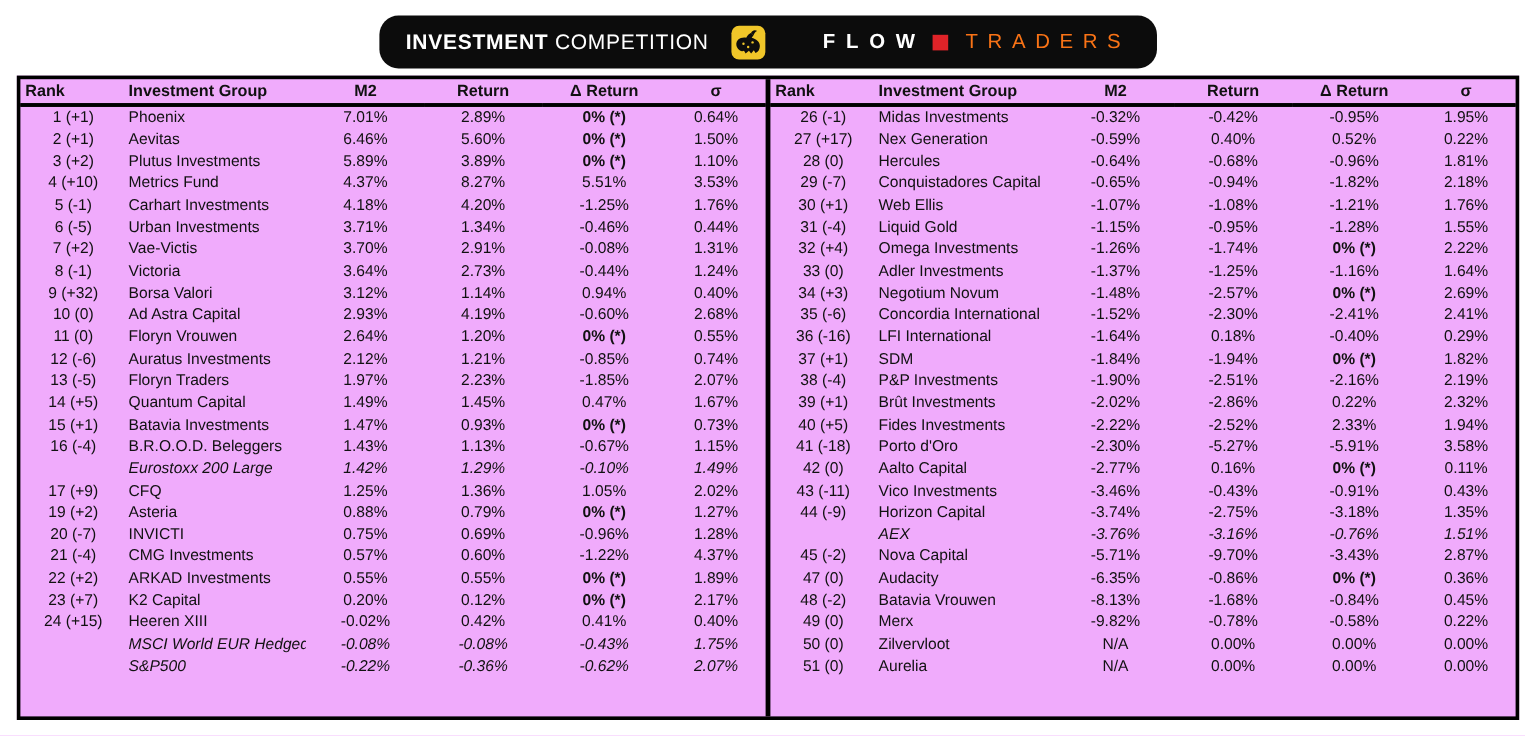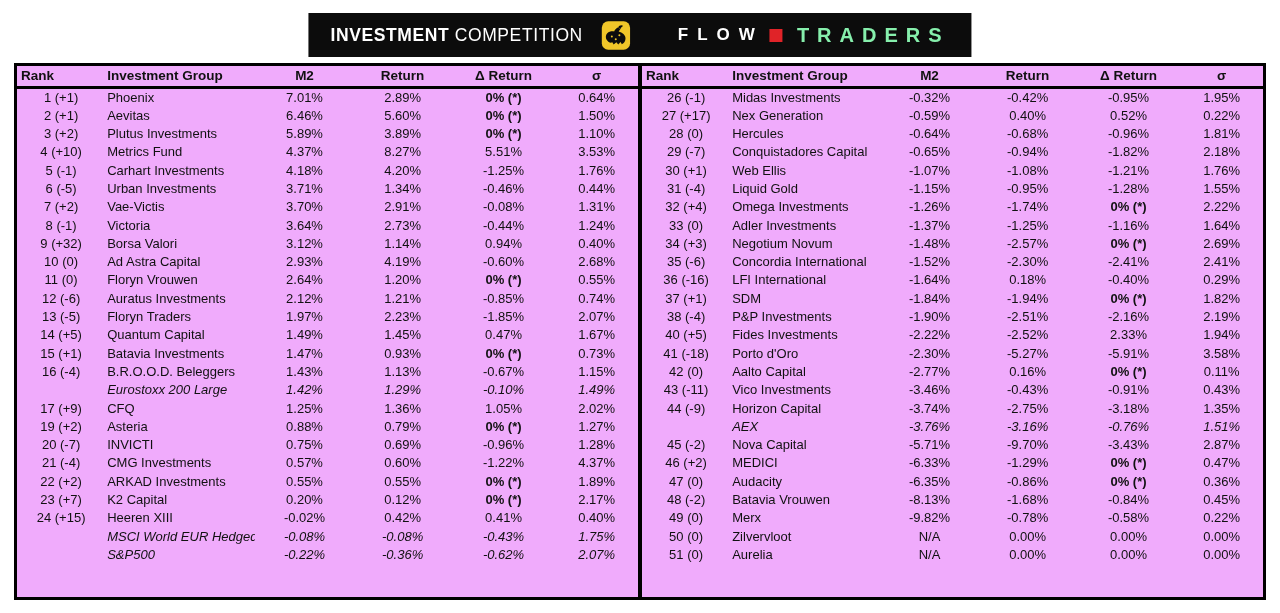--- a/index.html
+++ b/index.html
@@ -15,28 +15,28 @@
   body{
     width:1280px;height:613px;position:relative;overflow:hidden;
     background:var(--page-bg);
     font-family:"Liberation Sans", sans-serif;
     color:var(--text);
   }
   
   .banner{
     position:absolute;top:13px;left:50%;transform:translateX(-50%);
     height:44px;background:var(--banner-bg);
-    display:flex;align-items:center;padding:0 22px;white-space:nowrap;
+    display:flex;align-items:center;padding:0 22px;white-space:nowrap;border-radius:16px;
   }
   .banner .title{color:#fff;font-size:17.5px;letter-spacing:.6px;}
   .banner .title .bold{font-weight:700;}
   .banner .logo{margin-left:18px;margin-right:12px;display:flex;align-items:center;}
   .banner .flow{color:#fff;font-weight:700;font-size:17px;letter-spacing:9px;padding-left:34px;}
   .banner .redsq{width:13px;height:13px;background:var(--accent-red);display:inline-block;margin:0 14px 0 6px;}
-  .banner .traders{color:#86efac;font-weight:700;font-size:20px;letter-spacing:8px;}
+  .banner .traders{color:#f97316;font-weight:400;font-size:17px;letter-spacing:8px;}
   
   .board{
     position:absolute;left:14px;right:14px;top:63px;bottom:13px;
     border:3px solid var(--border);
     display:flex;background:#f0abfc;
   }
   .half{flex:1 1 0;min-width:0;}
   .half.left{border-right:4px solid var(--border);}
   table{width:100%;border-collapse:collapse;table-layout:fixed;}
   col.c-rank{width:14.2%;} col.c-group{width:24.2%;} col.c-m2{width:15.8%;}
@@ -428,20 +428,28 @@
           </tr>
           <tr>
             <td class="rank">38 (-4)</td>
             <td class="group">P&amp;P Investments</td>
             <td class="num">-1.90%</td>
             <td class="num">-2.51%</td>
             <td class="num">-2.16%</td>
             <td class="num">2.19%</td>
           </tr>
           <tr>
+            <td class="rank">39 (+1)</td>
+            <td class="group">Brût Investments</td>
+            <td class="num">-2.02%</td>
+            <td class="num">-2.86%</td>
+            <td class="num">0.22%</td>
+            <td class="num">2.32%</td>
+          </tr>
+          <tr>
             <td class="rank">40 (+5)</td>
             <td class="group">Fides Investments</td>
             <td class="num">-2.22%</td>
             <td class="num">-2.52%</td>
             <td class="num">2.33%</td>
             <td class="num">1.94%</td>
           </tr>
           <tr>
             <td class="rank">41 (-18)</td>
             <td class="group">Porto d'Oro</td>
@@ -484,28 +492,20 @@
           </tr>
           <tr>
             <td class="rank">45 (-2)</td>
             <td class="group">Nova Capital</td>
             <td class="num">-5.71%</td>
             <td class="num">-9.70%</td>
             <td class="num">-3.43%</td>
             <td class="num">2.87%</td>
           </tr>
           <tr>
-            <td class="rank">46 (+2)</td>
-            <td class="group">MEDICI</td>
-            <td class="num">-6.33%</td>
-            <td class="num">-1.29%</td>
-            <td class="num bold">0% (*)</td>
-            <td class="num">0.47%</td>
-          </tr>
-          <tr>
             <td class="rank">47 (0)</td>
             <td class="group">Audacity</td>
             <td class="num">-6.35%</td>
             <td class="num">-0.86%</td>
             <td class="num bold">0% (*)</td>
             <td class="num">0.36%</td>
           </tr>
           <tr>
             <td class="rank">48 (-2)</td>
             <td class="group">Batavia Vrouwen</td>

